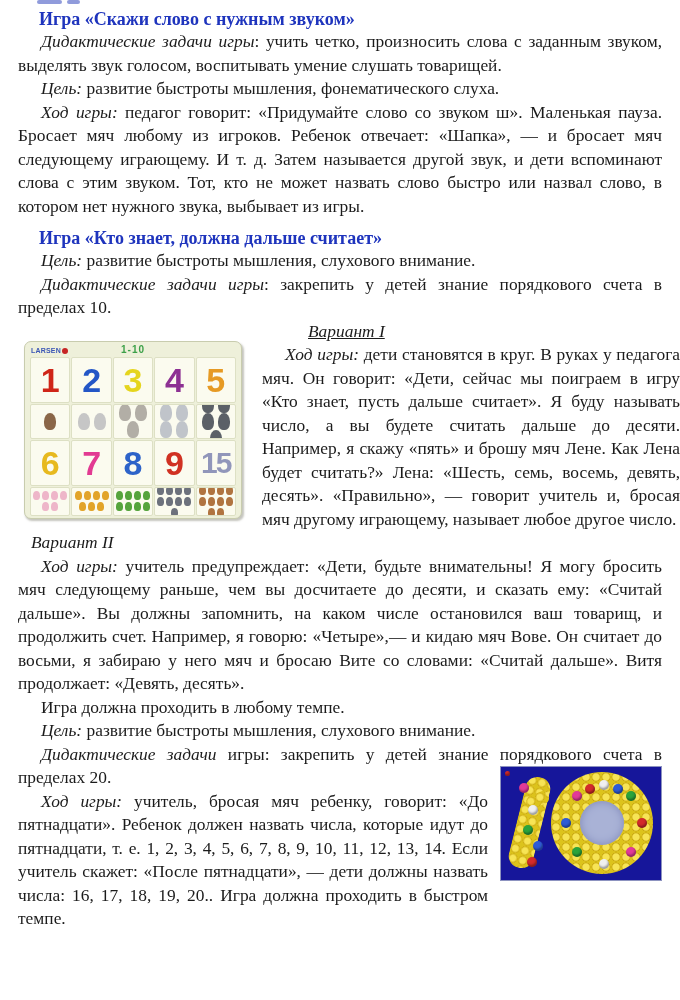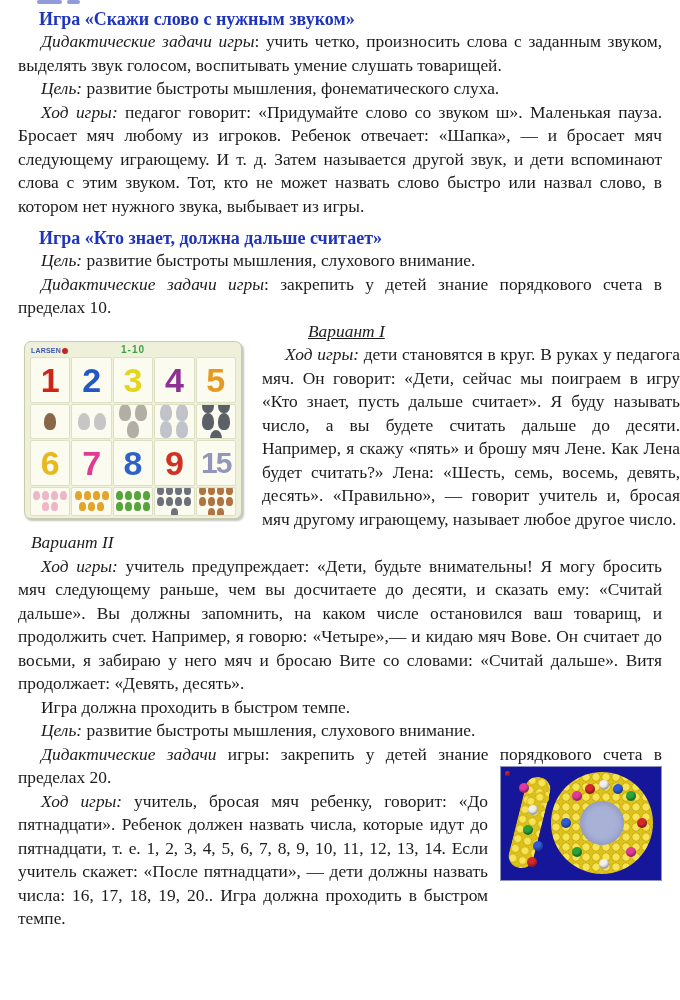--- a/index.html
+++ b/index.html
@@ -201,21 +201,21 @@
       </div>
     </div>
     <div class="rcol">
       <div class="variant v1">Вариант I</div>
       <p class="ind j"><i class="lbl">Ход игры:</i><span> дети становятся в круг. В руках у педагога мяч. Он говорит: «Дети, сейчас мы поиграем в игру «Кто знает, пусть дальше считает». Я буду называть число, а вы будете считать дальше до десяти. Например, я скажу «пять» и брошу мяч Лене. Как Лена будет считать?» Лена: «Шесть, семь, восемь, девять, десять». «Правильно», — говорит учитель и, бросая мяч другому играющему, называет любое другое число.</span></p>
     </div>
   </div>
 
   <div class="variant v2">Вариант II</div>
   <p class="ind j"><i class="lbl">Ход игры:</i><span> учитель предупреждает: «Дети, будьте внимательны! Я могу бросить мяч следующему раньше, чем вы досчитаете до десяти, и сказать ему: «Считай дальше». Вы должны запомнить, на каком числе остановился ваш товарищ, и продолжить счет. Например, я говорю: «Четыре»,— и кидаю мяч Вове. Он считает до восьми, я забираю у него мяч и бросаю Вите со словами: «Считай дальше». Витя продолжает: «Девять, десять».</span></p>
-  <p class="ind">Игра должна проходить в быстром темпе.</p>
+  <p class="ind">Игра должна проходить в любому темпе.</p>
 
   <p class="ind"><i class="lbl">Цель:</i><span> развитие быстроты мышления, слухового внимание.</span></p>
   <p class="ind j"><i class="lbl">Дидактические задачи</i><span> игры: закрепить у детей знание порядкового счета в пределах 20.</span></p>
 
   <div class="balloons">
     <div class="b1 dotty">
       <div class="b1s dotty"></div>
     </div>
     <div class="b0 dotty"></div>
     <div class="b0c"></div>

